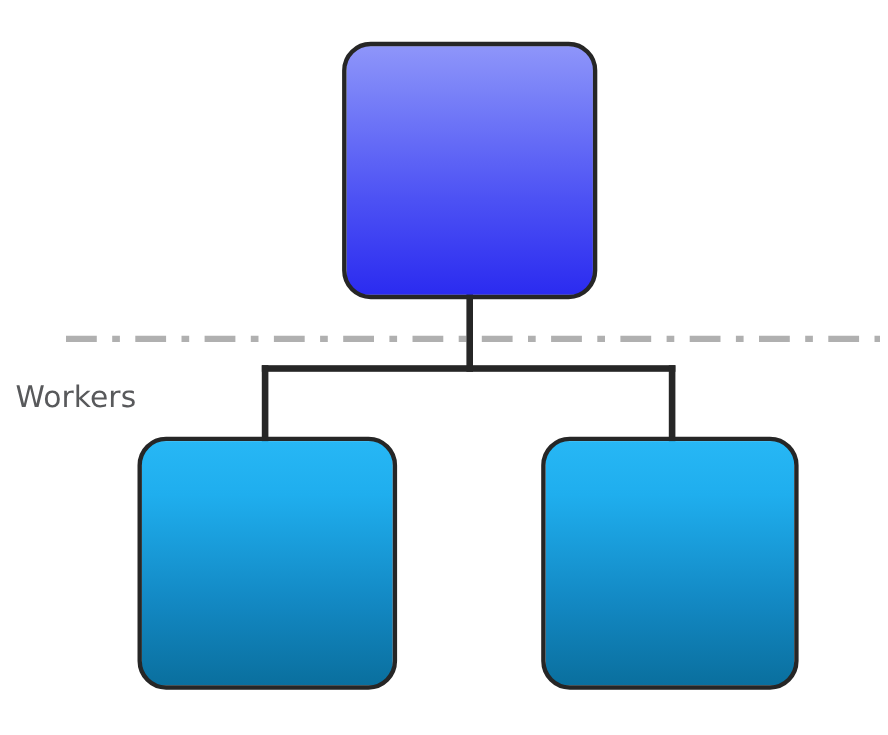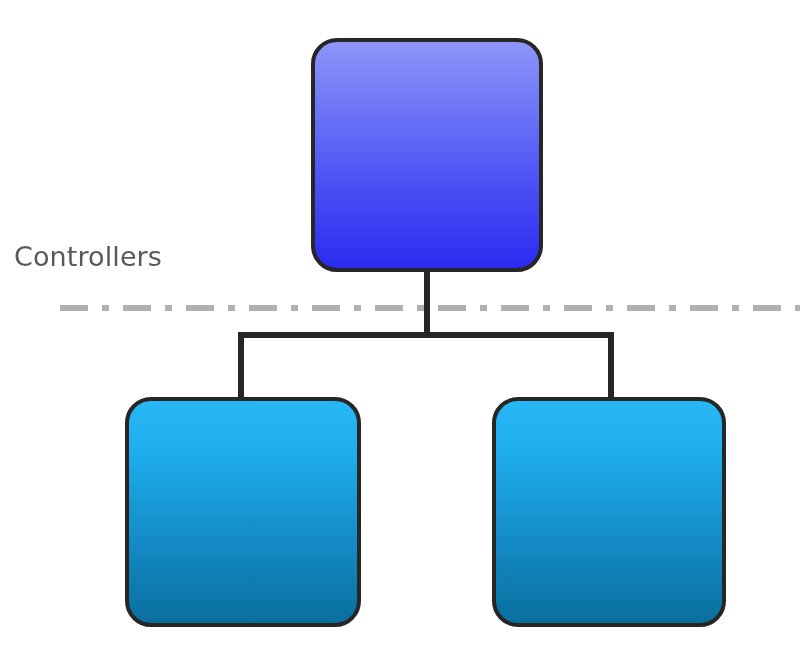--- a/index.html
+++ b/index.html
@@ -97,22 +97,22 @@
     width: 234px;
     height: 230px;
     background: linear-gradient(180deg, #27B7F5 0%, #1FAEEE 22%, #1389C4 65%, #0A6F9E 100%);
   }
 </style>
 </head>
 <body>
 
 <div id="canvas">
 
-  <div class="zone-label" id="label-controllers">Controllers</div>
 
+  <div class="zone-label" id="label-workers">Workers</div>
 
   <svg id="divider" width="740" height="6" viewBox="0 0 740 6" xmlns="http://www.w3.org/2000/svg">
     <line x1="0" y1="3" x2="740" y2="3" stroke="#B0B0B0" stroke-width="6" stroke-dasharray="28 14 7 14"></line>
   </svg>
 
   <div class="connector" id="conn-trunk"></div>
 
   <div class="connector" id="conn-bar"></div>
 
   <div class="connector" id="conn-drop-left"></div>

